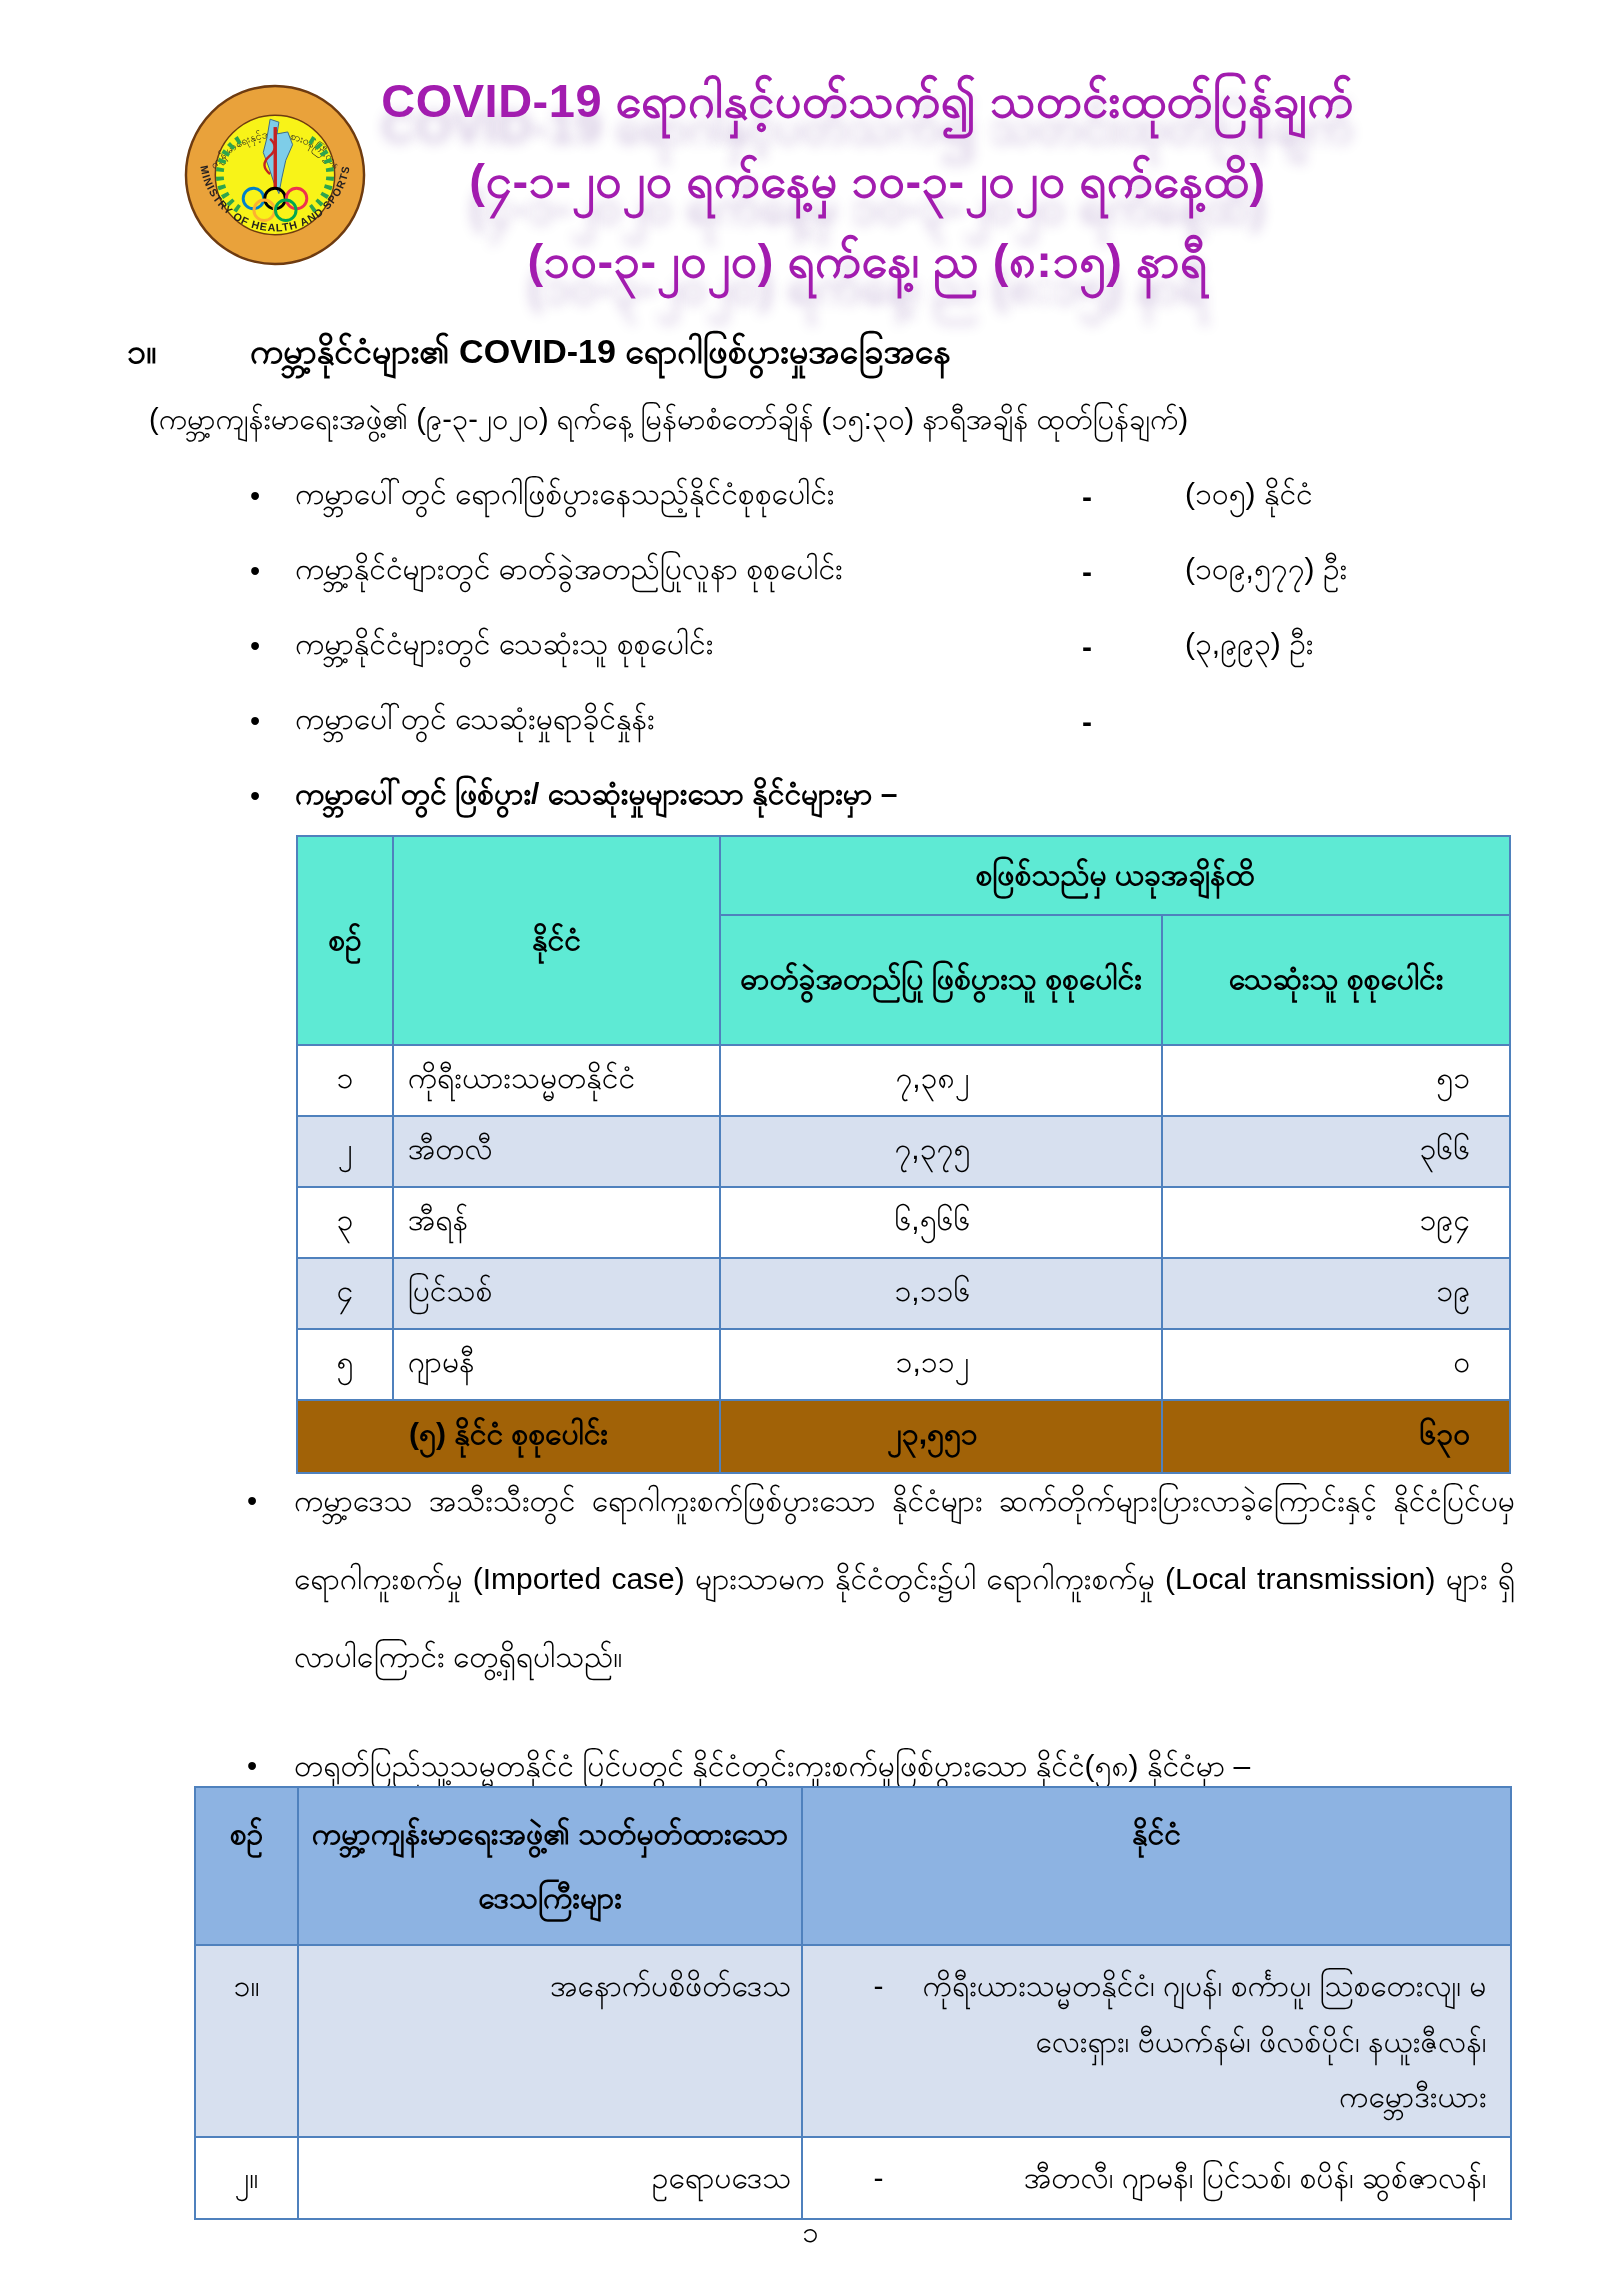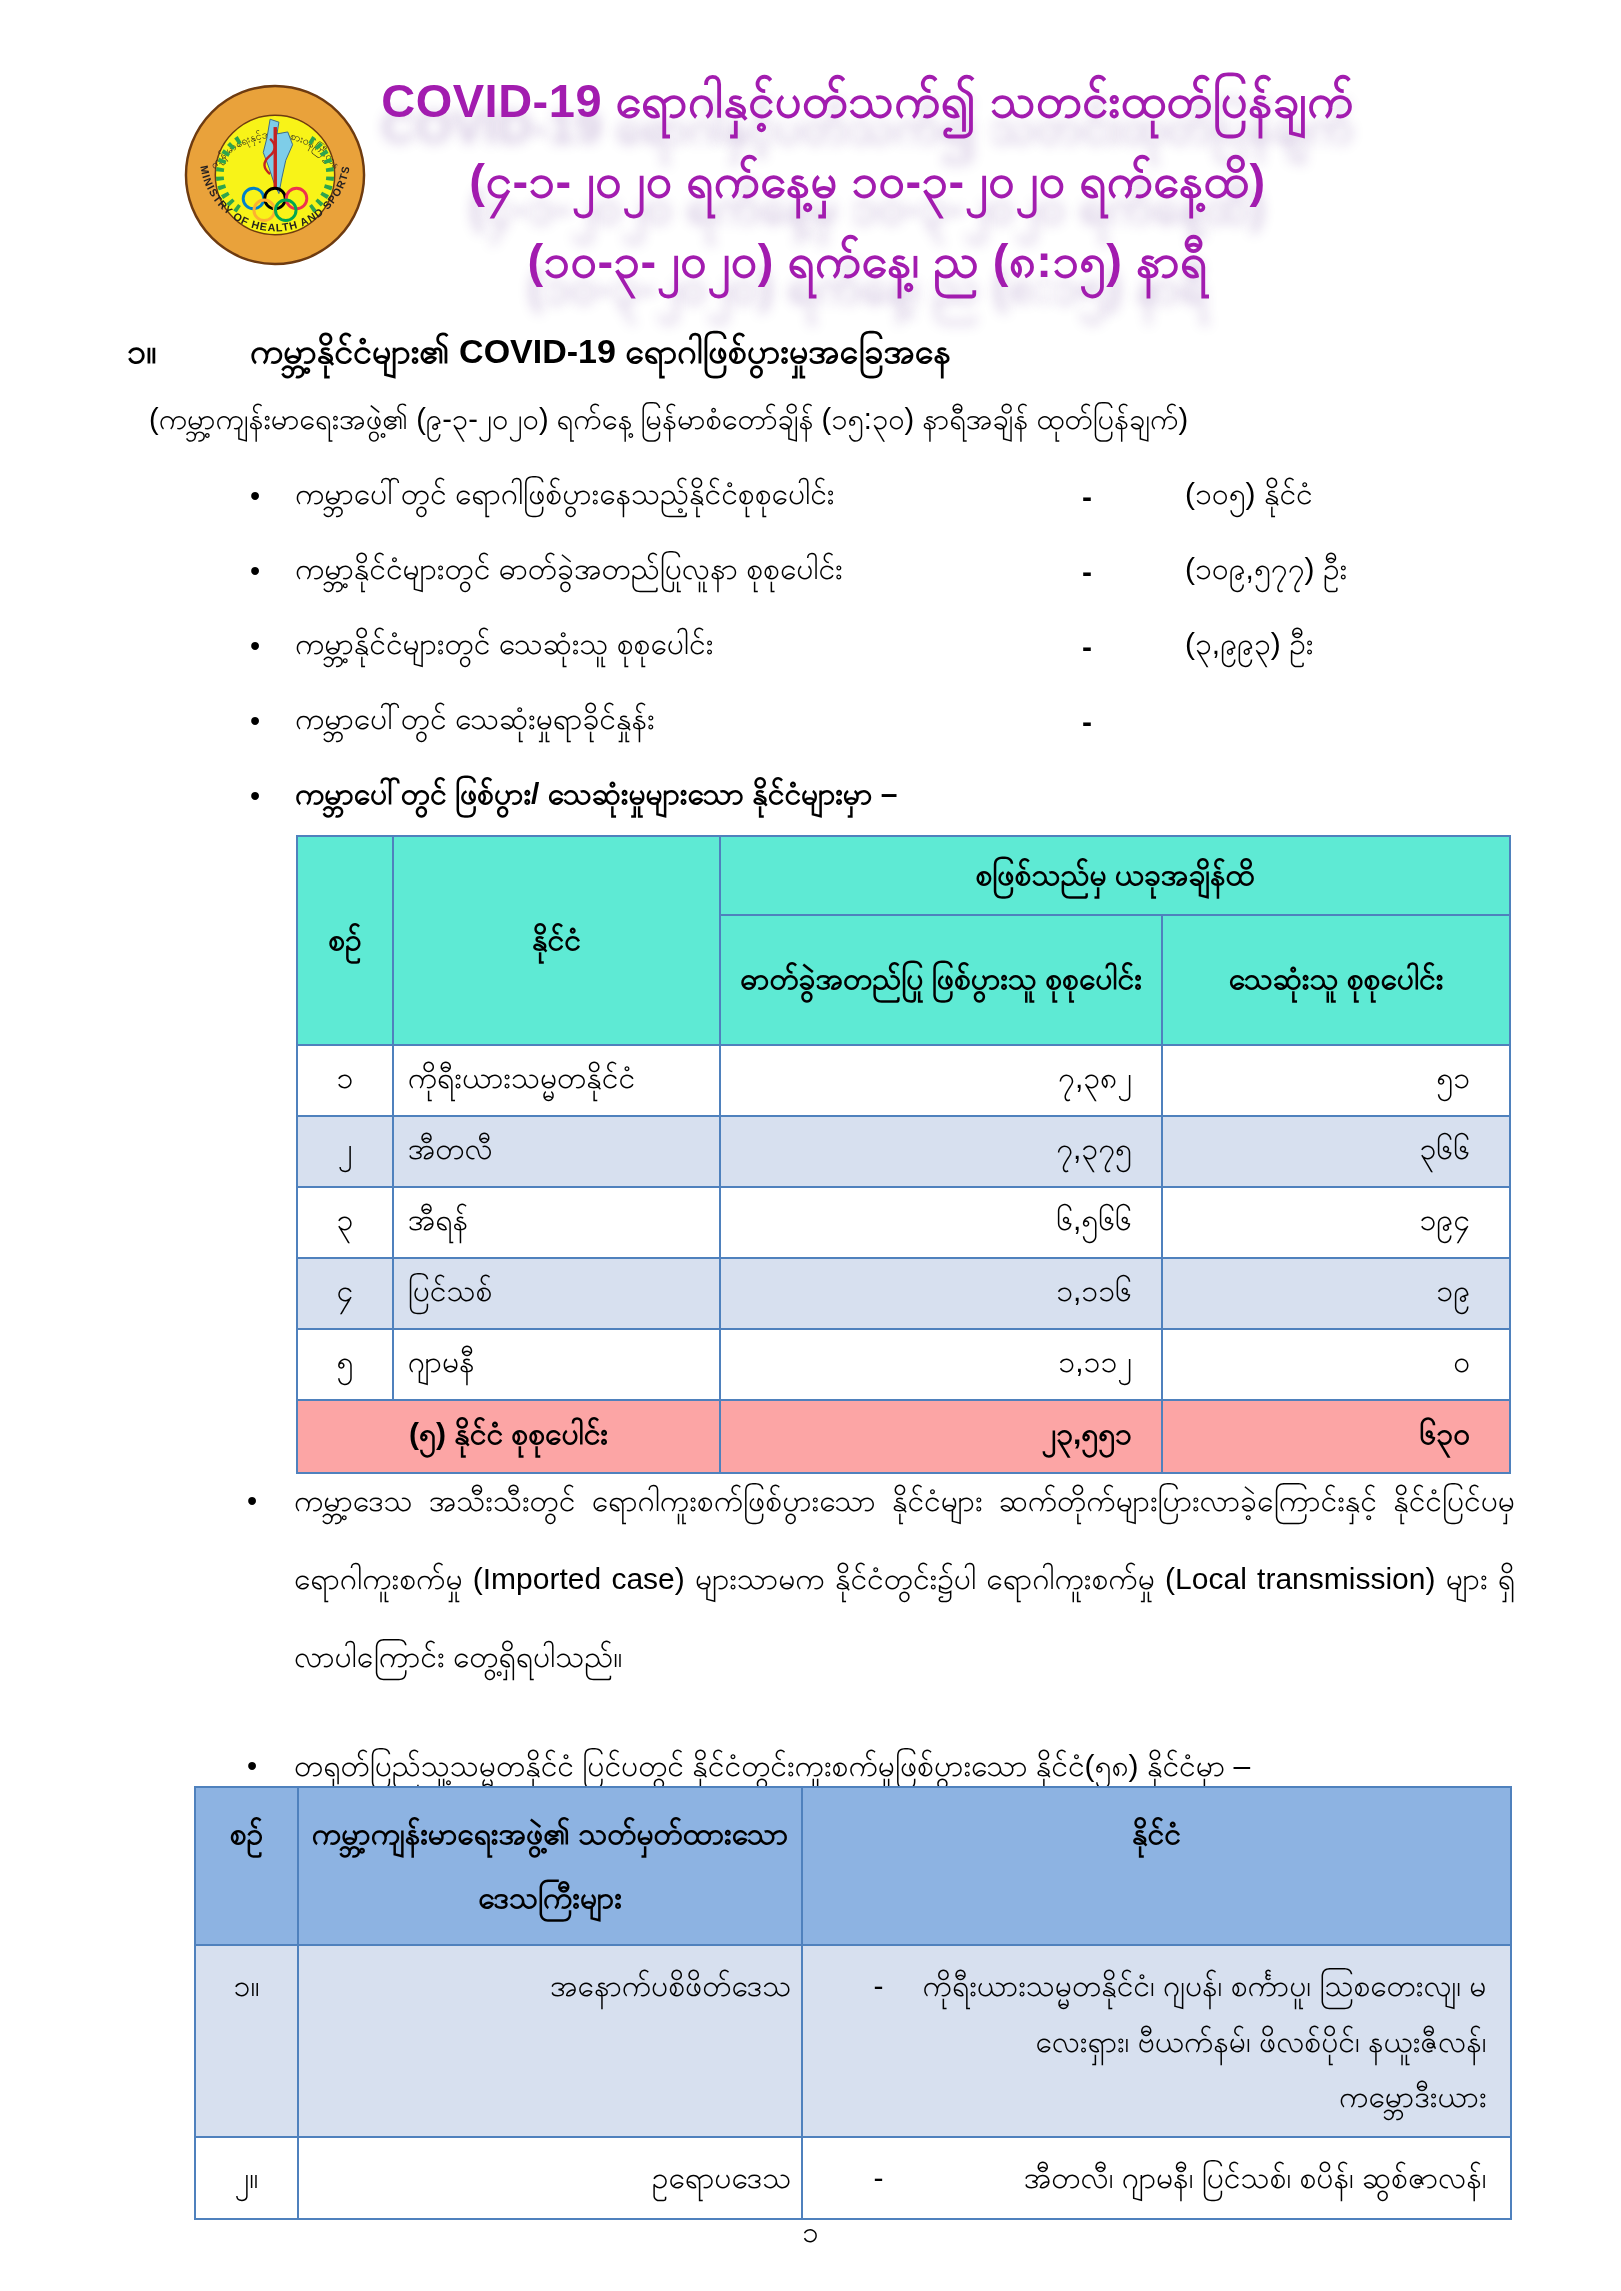--- a/index.html
+++ b/index.html
@@ -38,24 +38,24 @@
   table { border-collapse:collapse; table-layout:fixed; }
   .t1 { position:absolute; left:296px; top:835px; width:1213px; font-size:30px; }
   .t1 th, .t1 td { border:2px solid #4F81BD; }
   .t1 { border:2.9px solid #4F81BD; }
   .t1 th { background:#5eead4; font-weight:700; text-align:center; padding:5.9px 9.8px; line-height:1.55; }
   .t1 .h-span { height:65px; }
   .t1 .h-sub  { height:116px; }
   .t1 td { height:69px; padding:0 11.8px; }
   .t1 .c-no   { text-align:center; }
   .t1 .c-country { text-align:left; padding-left:13.7px; }
-  .t1 .c-cases   { text-align:right; padding-right:29px; }
+  .t1 .c-cases   { text-align:center; padding-right:29px; }
   .t1 .c-deaths  { text-align:right; padding-right:39px; }
   .t1 tr.alt td  { background:#D7E0EF; }
-  .t1 tr.total td { background:#fca5a5; font-weight:700; height:71px; }
+  .t1 tr.total td { background:#a16207; font-weight:700; height:71px; }
   .t1 tr.total .c-label { text-align:center; }
 
   
   .notes { position:absolute; left:247px; top:1462px; width:1268px; }
   .note-row { display:flex; font-size:30px; line-height:78px; }
   .note-dot { width:47px; font-size:29px; }
   .note-text{ flex:1; text-align:justify; }
   .note-row + .note-row { margin-top:31px; }
 
   

